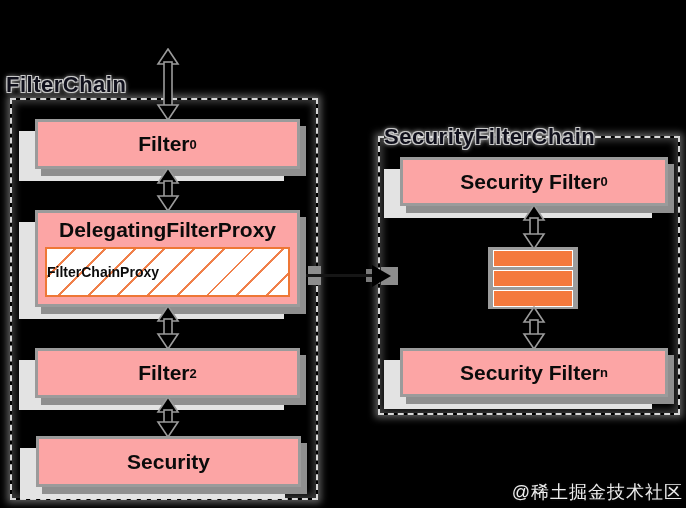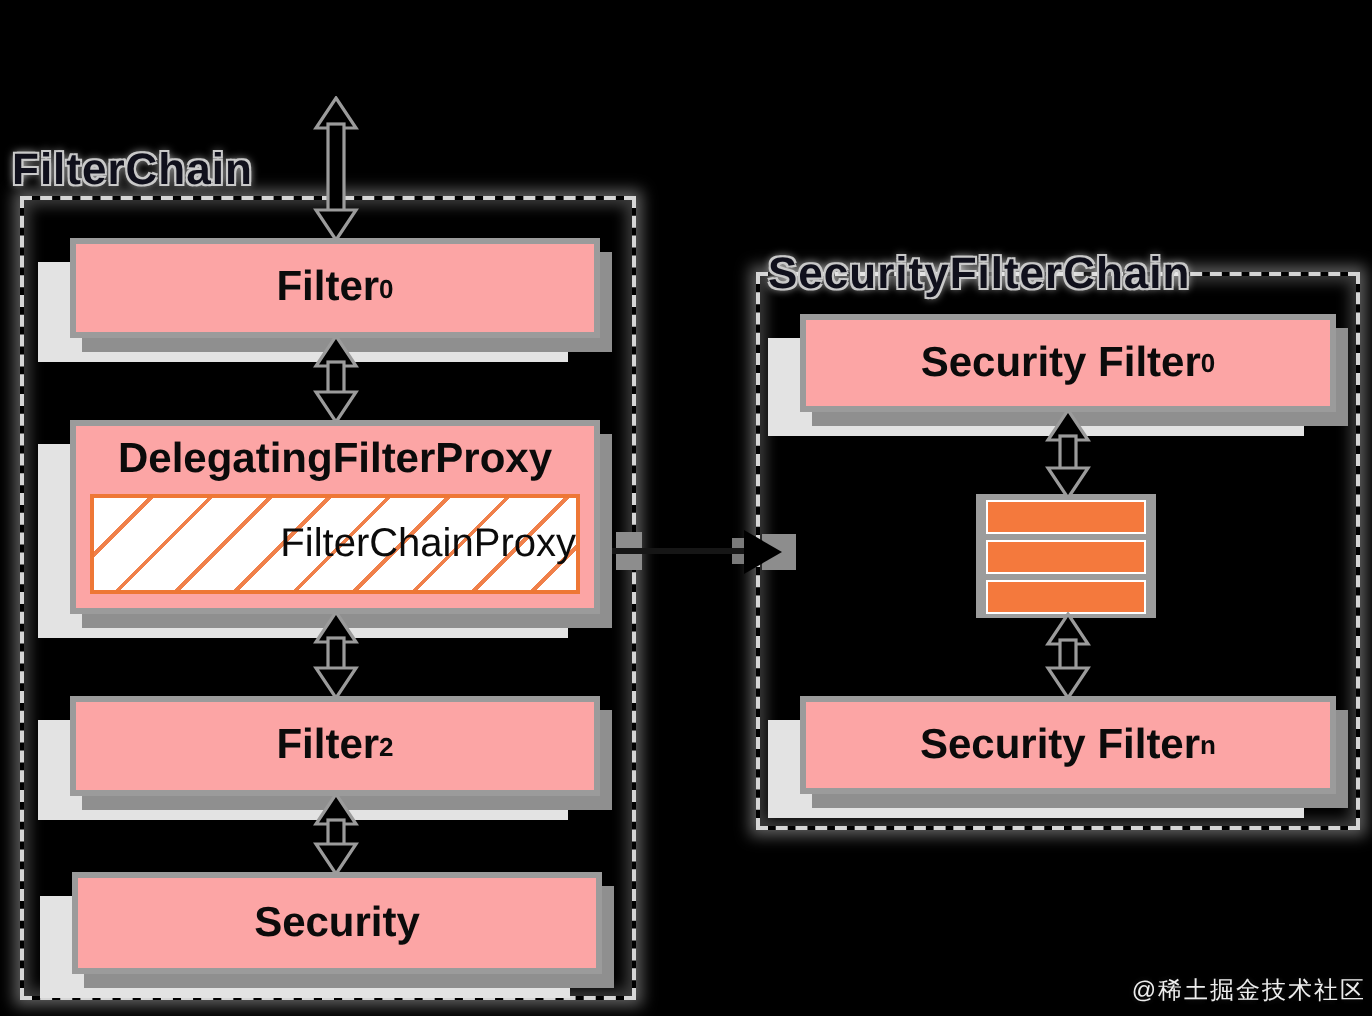--- a/index.html
+++ b/index.html
@@ -66,23 +66,23 @@
     font-weight: bold;
   }
   .hatch-box {
     flex: 1;
     margin: 0 7px 7px 7px;
     border: 2px solid #ee7736;
     background: repeating-linear-gradient(135deg,
       #ffffff 0px, #ffffff 19px, #f0804a 19px, #f0804a 21px);
     display: flex;
     align-items: center;
-    justify-content: flex-end;
-    font-size: 20px;
-    font-weight: normal;
+    justify-content: flex-start;
+    font-size: 14px;
+    font-weight: bold;
     color: #0b0b0b;
   }
 
   
   .chain-container {
     position: absolute;
     border: 2px dashed #d6d6d6;
     box-shadow: 0 0 7px 3px rgba(170,170,170,0.55),
                 inset 0 0 7px 3px rgba(170,170,170,0.35);
     z-index: 1;
@@ -149,21 +149,21 @@
     border-left: 19px solid #000;
     border-top: 11px solid transparent;
     border-bottom: 11px solid transparent;
     z-index: 4;
   }
 
   
   .watermark {
     position: absolute;
     right: 3px; bottom: 4px;
-    font-size: 12px;
+    font-size: 18px;
     color: #ededed;
     text-shadow: 1px 1px 2px #000, -1px -1px 2px #000, 0 0 3px #333;
     z-index: 6;
     letter-spacing: 1px;
   }
 </style>
 </head>
 <body>
 
 <div class="stage">

